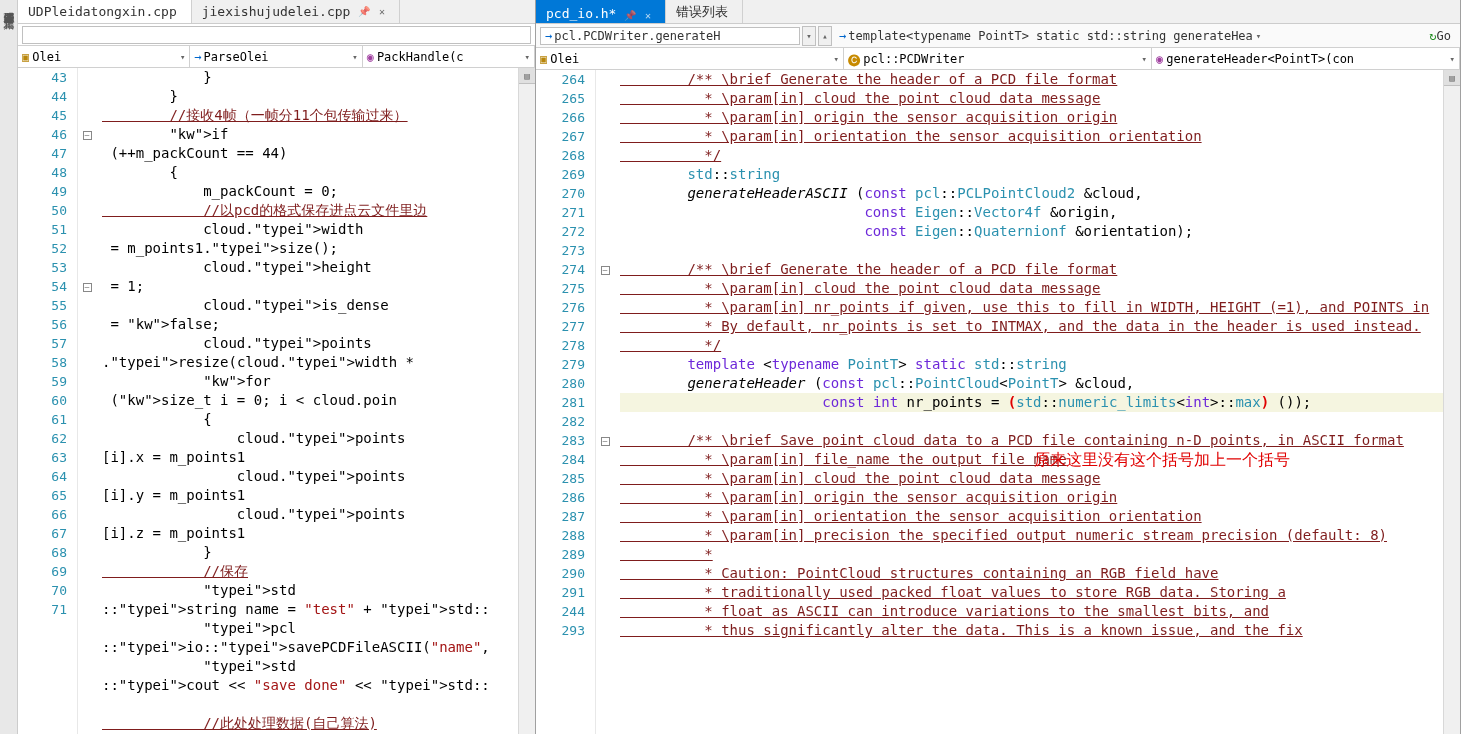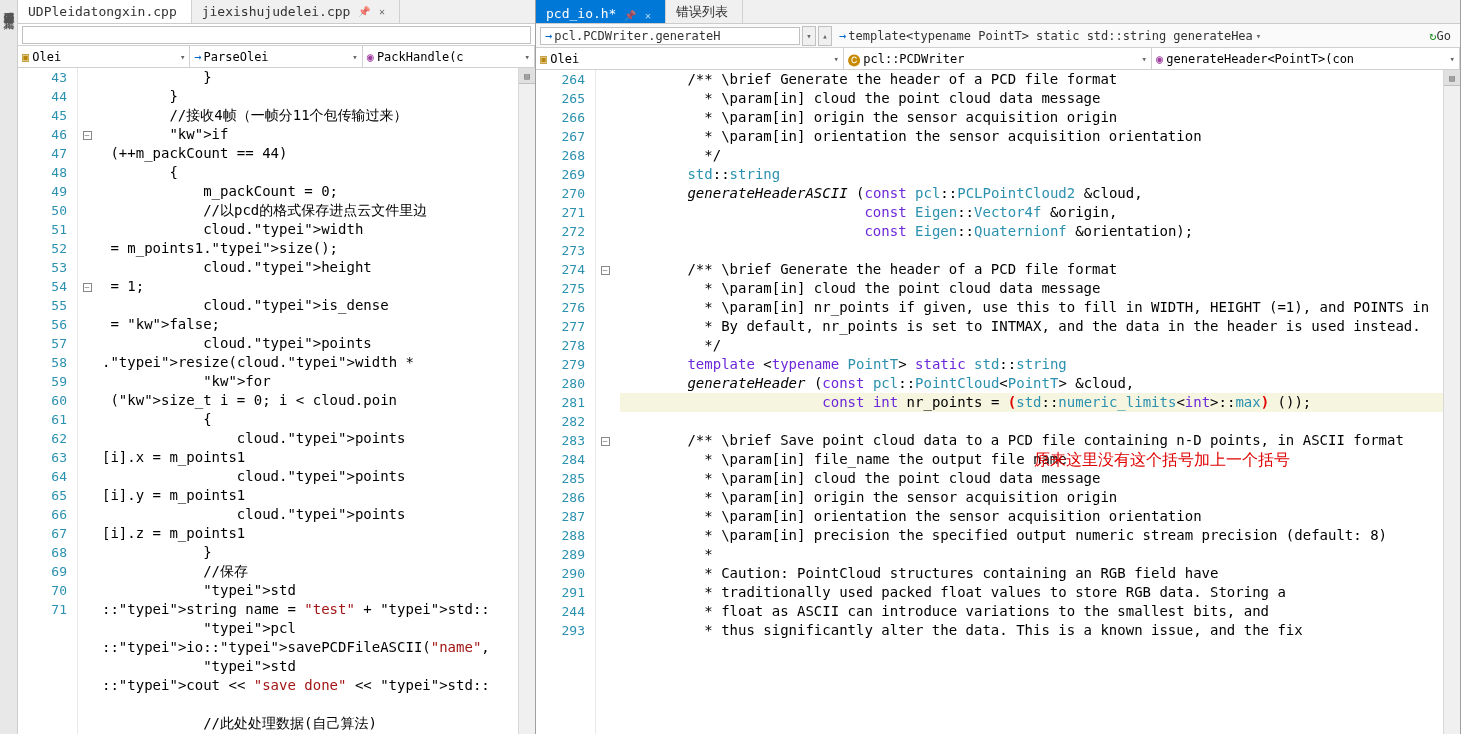--- a/index.html
+++ b/index.html
@@ -27,21 +27,21 @@
 .dd { flex: 1; display: flex; align-items: center; padding: 0 4px; border-right: 1px solid #d0d0d0; font-size: 12px; overflow: hidden; white-space: nowrap; }
 .dd .nav-dd { margin-left: auto; }
 .editor-wrap { flex: 1; display: flex; overflow: hidden; position: relative; background: #fff; }
 .gutter { width: 60px; text-align: right; padding-right: 10px; color: #2b91af; background: #fff; border-right: 1px solid #e8e8e8; font-size: 13px; line-height: 19px; }
 .fold-gutter { width: 18px; background: #fff; font-size: 10px; color: #888; line-height: 19px; text-align: center; }
 .code { flex: 1; font-size: 14px; line-height: 19px; white-space: pre; overflow: hidden; padding-left: 6px; position: relative; }
 .kw { color: #6d28d9; }
 .type { color: #2b91af; }
 .typei { color: #2b91af; }
 .str { color: #a31515; }
-.cmt { color: #000000; }
+.cmt { color: #7f1d1d; text-decoration: underline; }
 .ital { font-style: italic; }
 .highlight-line { background: #f5f5e0; display: inline-block; width: 100%; }
 .annotation { position: absolute; color: #e00000; font-size: 16px; font-family: "Microsoft YaHei"; z-index: 10; }
 .red-mark { color: #e00000; font-weight: bold; }
 .scroll-right { width: 17px; background: #f0f0f0; border-left: 1px solid #d8d8d8; position: relative; }
 .scroll-split { position: absolute; top: 0; width: 100%; height: 16px; background: #e0e0e0; border-bottom: 1px solid #c0c0c0; text-align: center; font-size: 9px; color: #666; line-height: 16px; }
 .ln { display: block; height: 19px; }
 .fold-box { display: inline-block; width: 9px; height: 9px; border: 1px solid #888; line-height: 7px; font-size: 9px; text-align: center; }
 </style>
 </head>

